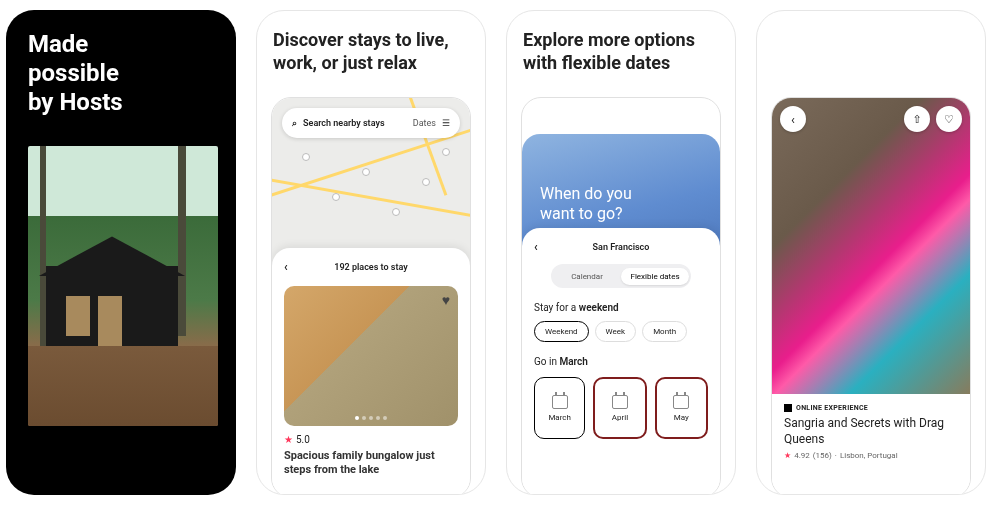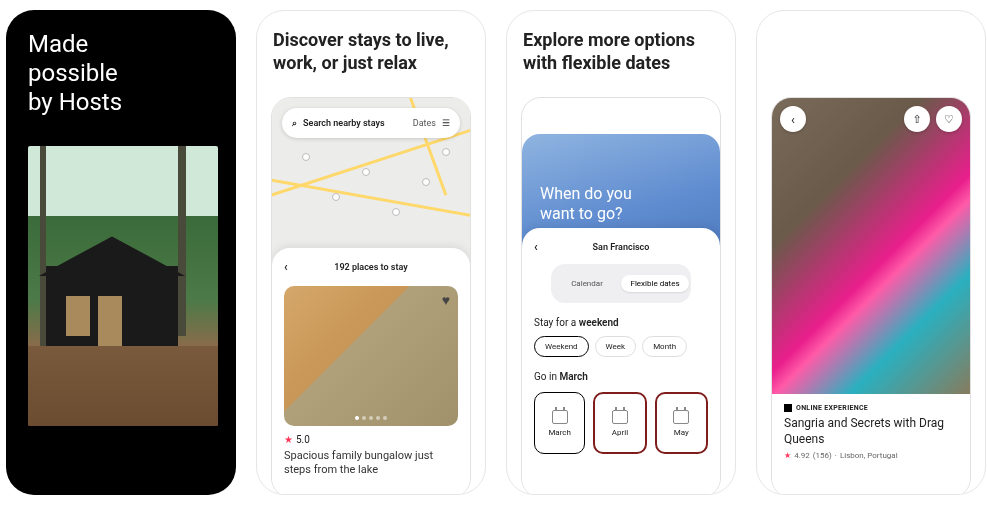--- a/index.html
+++ b/index.html
@@ -22,21 +22,21 @@
   }
   
   .card1 {
     background: #000;
     color: #fff;
     padding: 20px 14px 0 22px;
   }
   .card1-title {
     font-size: 24px;
     line-height: 1.2;
-    font-weight: 400;
+    font-weight: 700;
     margin-bottom: 30px;
   }
   .card1-photo {
     width: 190px;
     height: 280px;
     margin-top: 10px;
     border-radius: 2px;
     position: relative;
     overflow: hidden;
     background: linear-gradient(to bottom,
@@ -142,37 +142,37 @@
     content:"♥"; position:absolute; top:6px; right:8px; color:#444; font-size:14px;
   }
   .dots {
     position:absolute; bottom:6px; left:50%; transform:translateX(-50%);
     display:flex; gap:3px;
   }
   .dots span{width:4px;height:4px;border-radius:50%;background:rgba(255,255,255,.5);}
   .dots span.active{background:#fff;}
   .rating { display:flex; align-items:center; gap:3px; font-size:10px; color:#ff385c; margin-top:8px;}
   .rating-num{color:#222;}
-  .listing-title{font-size:11px; line-height:1.3; margin-top:4px; color:#333;}
+  .listing-title{font-size:11px; line-height:1.3; margin-top:4px; color:#333;font-weight:bold;}
   
   .hero3 {
     height:140px;
     background: linear-gradient(165deg,#8fb4e0 0%, #5f8cd0 55%, #4a74b8 100%);
     border-radius: 18px 18px 0 0;
     color:#fff; padding: 50px 18px 0 18px;
     font-size:16px; line-height:1.25;margin-top:36px;
   }
   .sheet3 {
     position:absolute; left:0;right:0;bottom:0; top:130px;
     background:#fff; border-radius:18px 18px 0 0;
     box-shadow: 0 -2px 8px rgba(0,0,0,.08);
     padding:10px 12px 0 12px;
   }
   .seg {
-    margin:8px auto 0; width:140px; height:39px; border-radius:14px;
+    margin:8px auto 0; width:140px; height:24px; border-radius:14px;
     background:#efeff1; display:flex; font-size:8px; align-items:center;
     padding:2px;
   }
   .seg div{flex:1;text-align:center;padding:4px 0;border-radius:12px;color:#555;}
   .seg .active{background:#fff;color:#000;box-shadow:0 1px 2px rgba(0,0,0,.1);}
   .label3{font-size:10px; margin-top:14px;}
   .label3 b{font-weight:600;}
   .chips{display:flex;gap:6px;margin-top:8px;}
   .chip{border:1px solid #ddd;border-radius:14px;padding:5px 10px;font-size:8px;}
   .chip.active{border-color:#000;}

